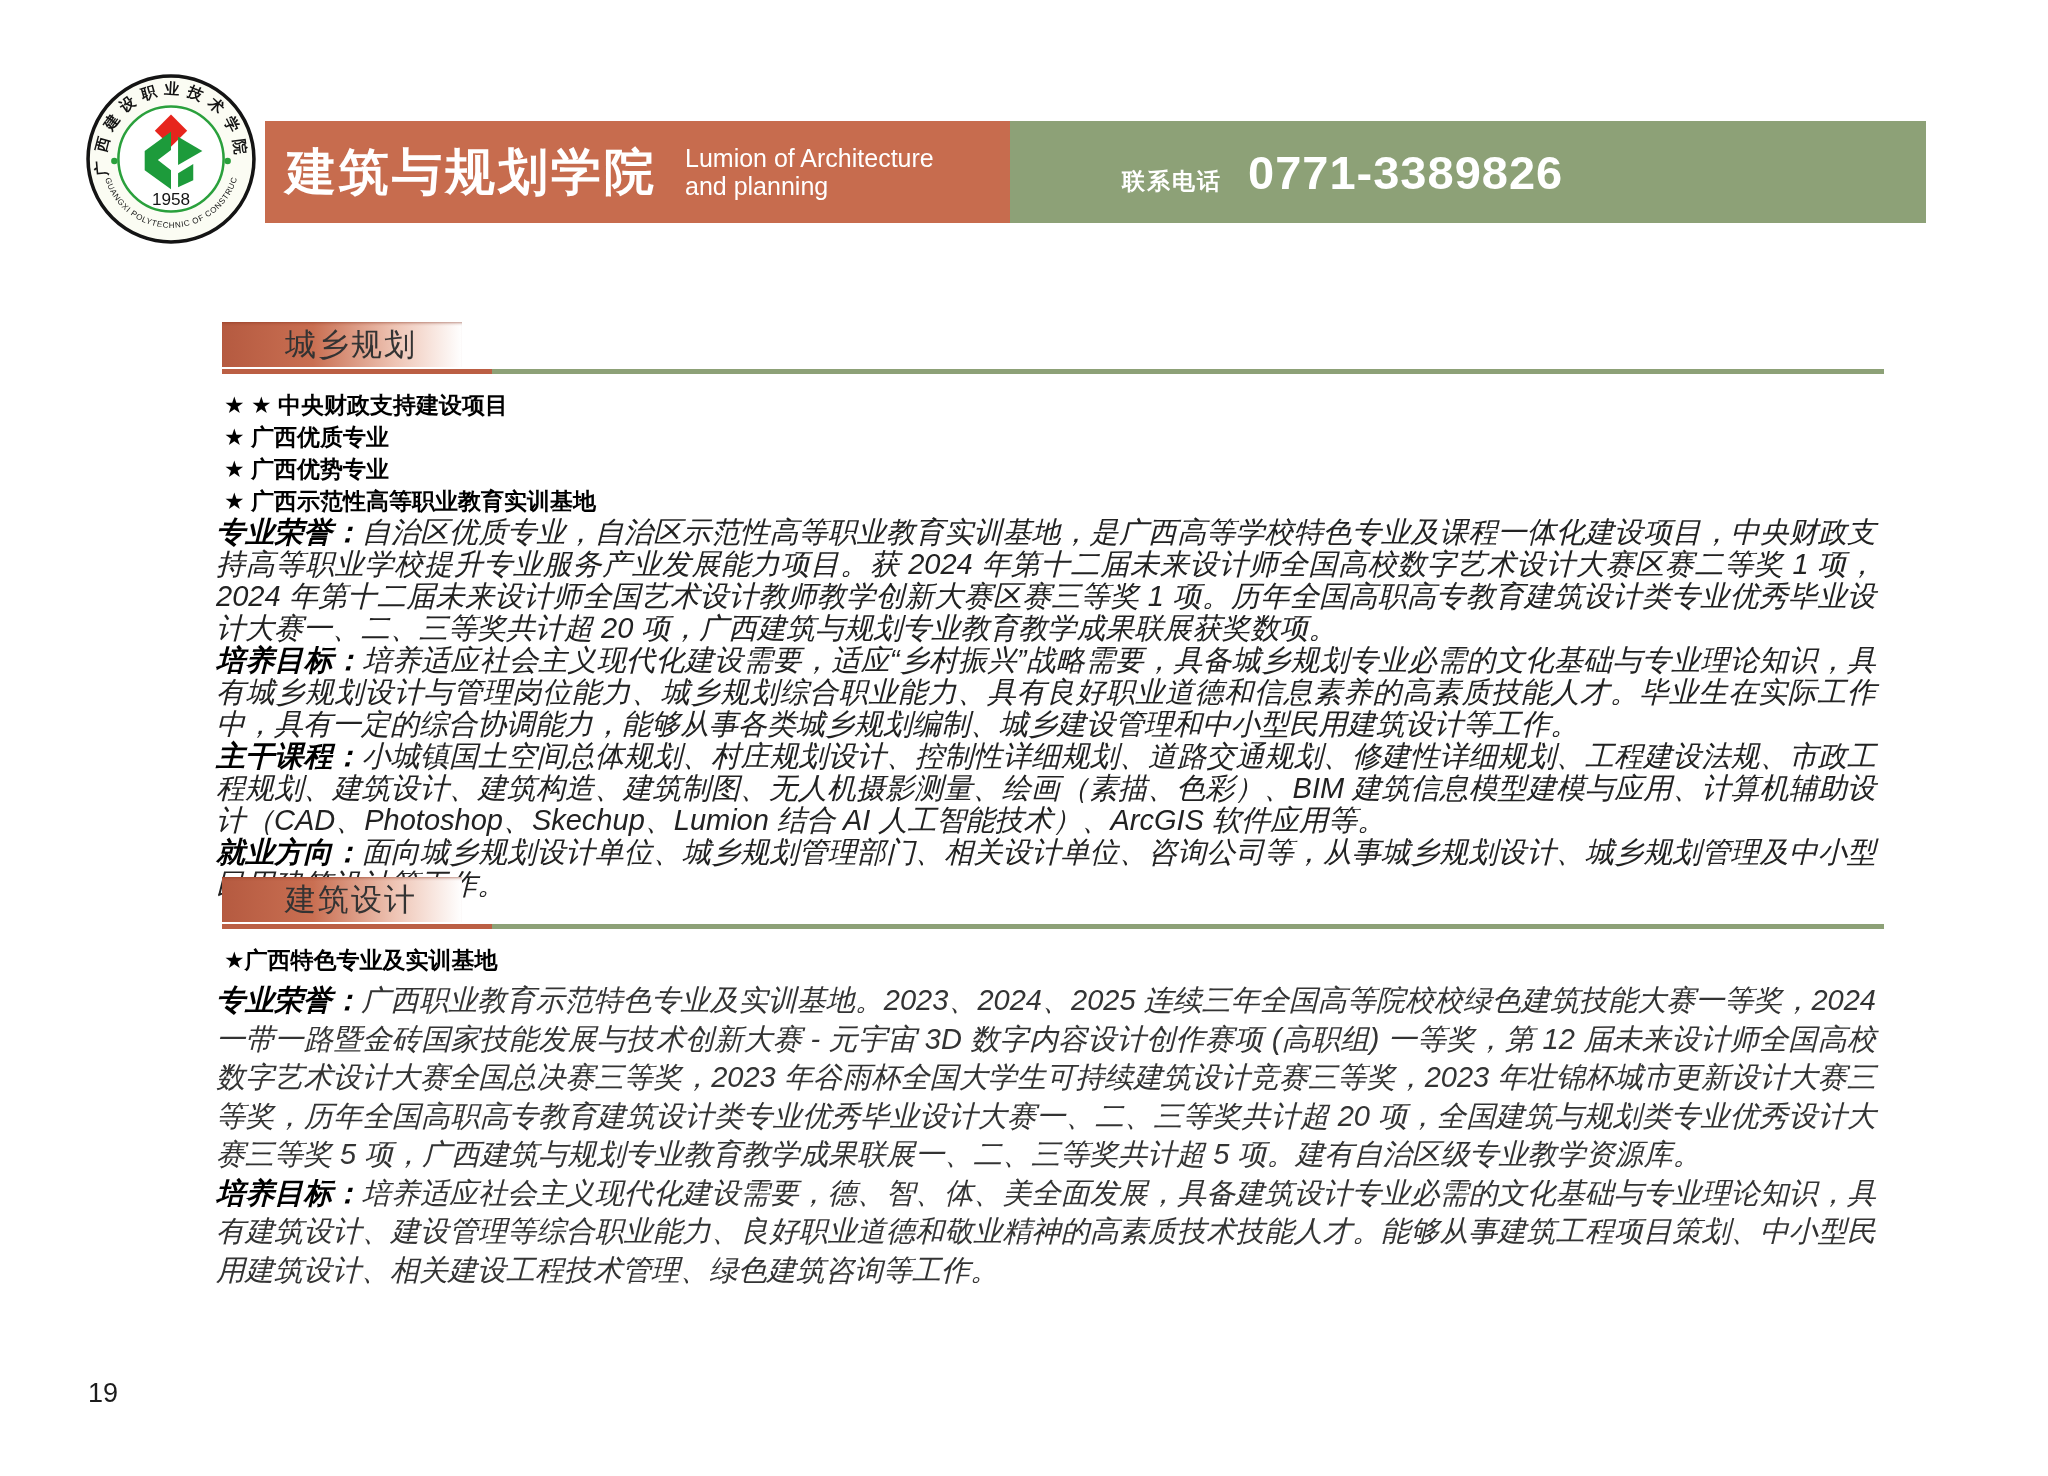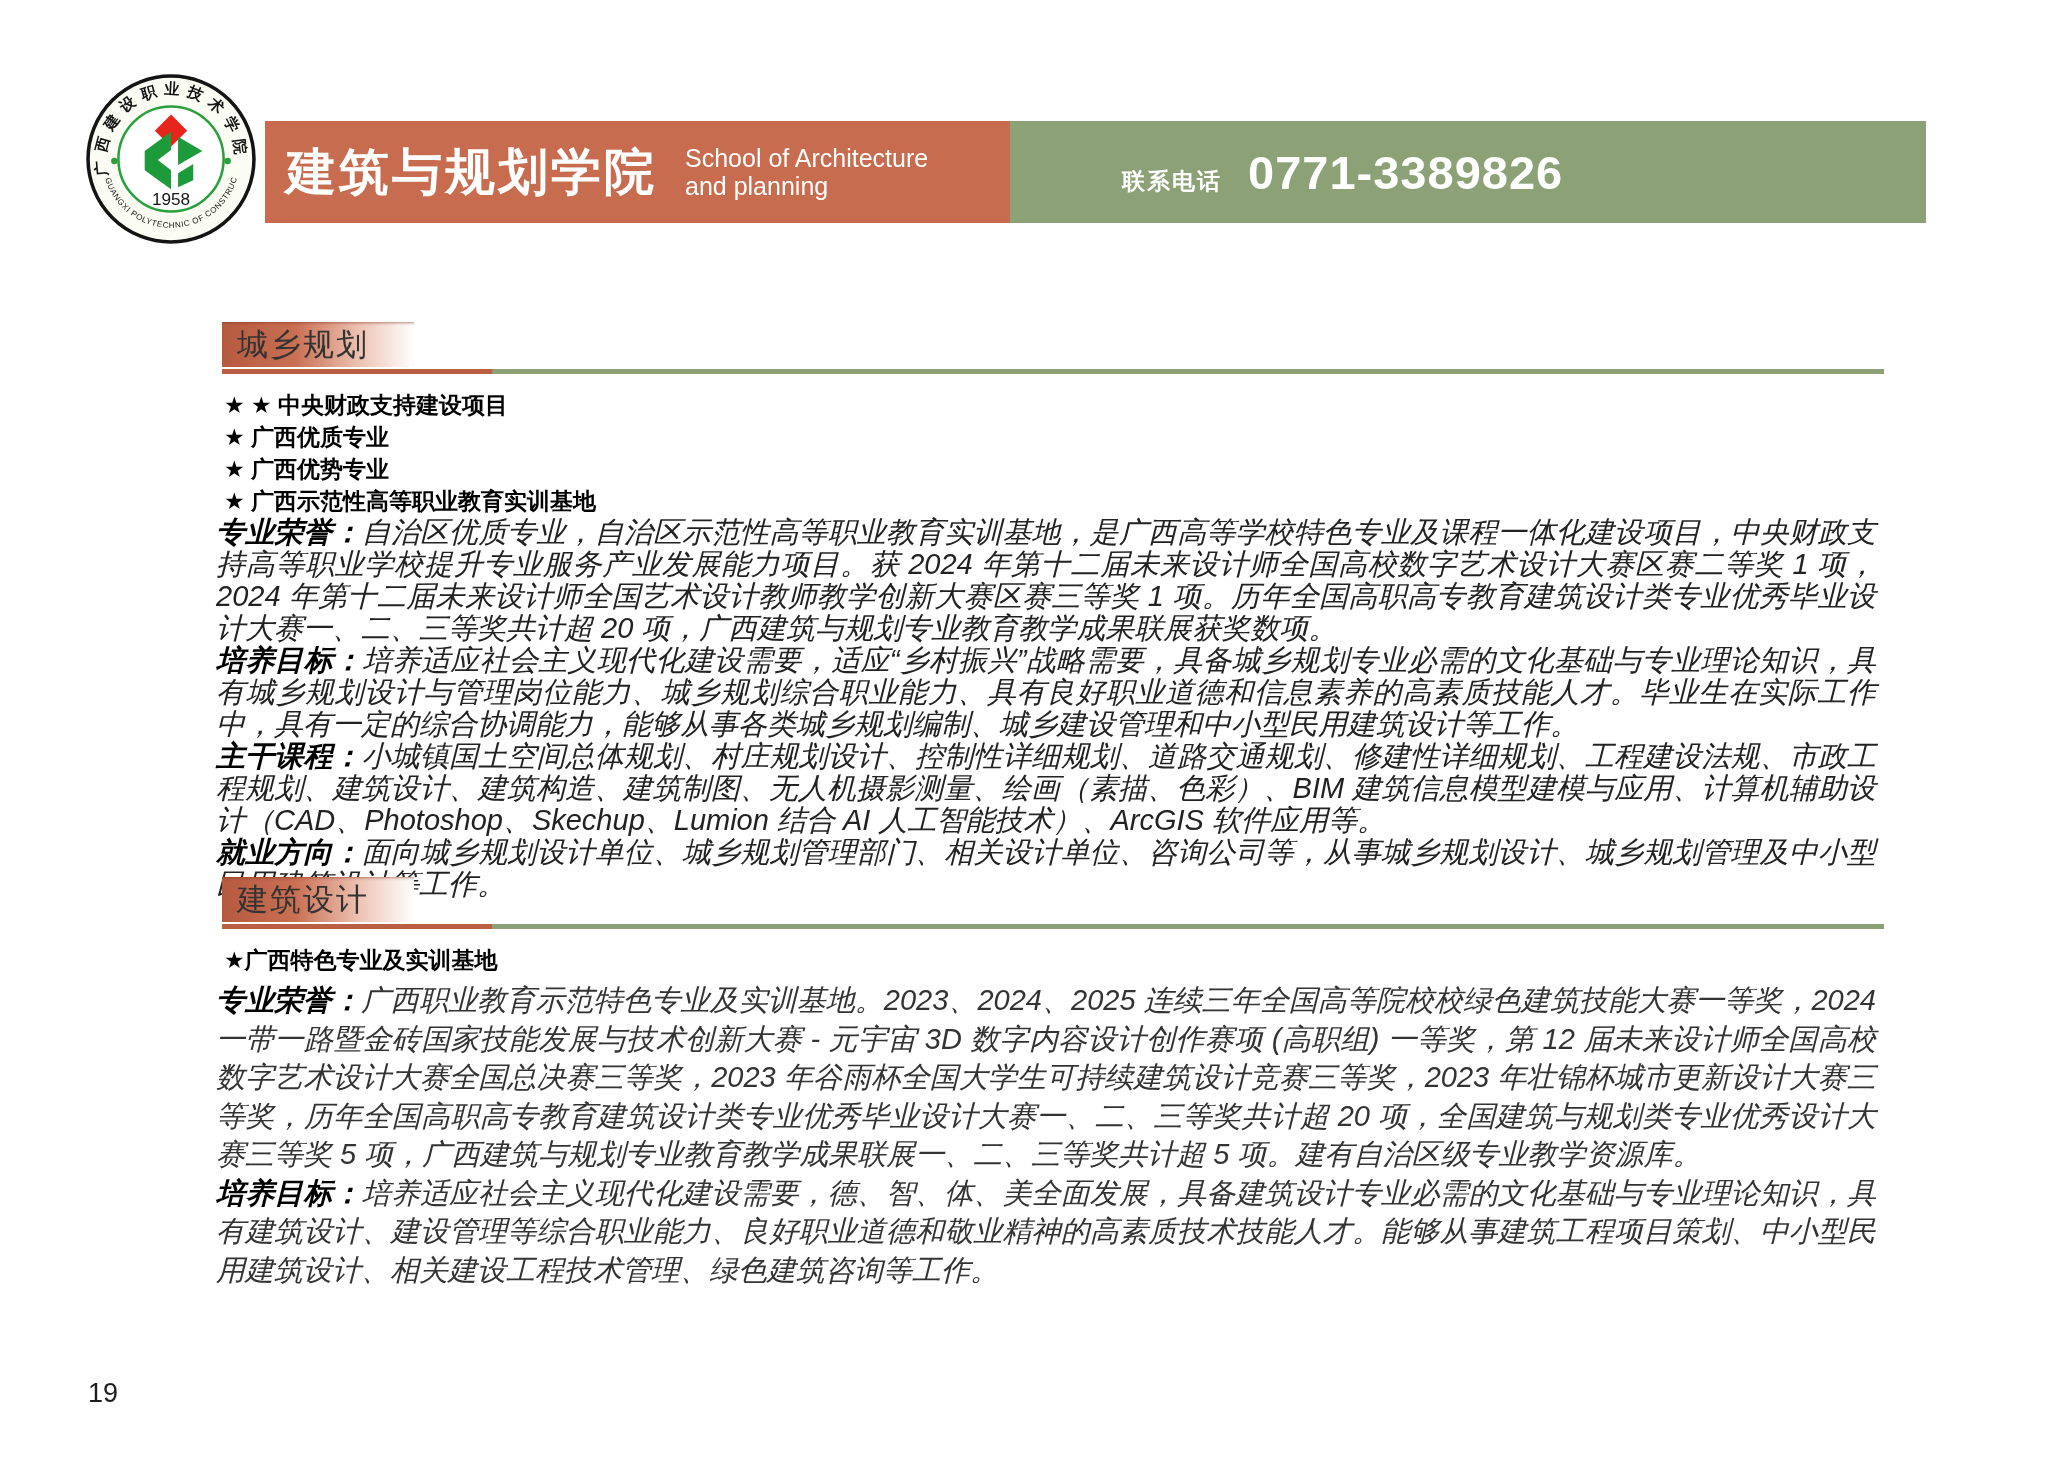--- a/index.html
+++ b/index.html
@@ -22,21 +22,21 @@
   .phone-wrap{display:flex;align-items:baseline;padding-left:112px;}
   .phone-label{color:#fff;font-size:23px;font-weight:bold;letter-spacing:2px;}
   .phone-number{color:#fff;font-size:47px;font-weight:bold;margin-left:26px;letter-spacing:1px;}
   
   .logo{position:absolute;left:84px;top:72px;width:174px;height:174px;}
   
   .section-header{
     position:absolute;left:222px;width:192px;height:45px;
     background:linear-gradient(to right,#b55a40 0%,#c96f52 38%,#eec4b4 72%,#ffffff 100%);
     box-shadow:inset 0 3px 3px -2px rgba(130,45,25,.55);
-    display:flex;align-items:center;
+    display:flex;align-items:center;padding-left:48px;
   }
   .section-title{font-size:31px;color:#333;padding-left:15px;letter-spacing:2px;white-space:nowrap;}
   .divider{position:absolute;height:5px;top:0;}
   .divider-red{left:222px;width:270px;background:var(--divider-red);}
   .divider-green{left:492px;width:1392px;background:var(--divider-green);}
   .sec1-divider{position:absolute;left:0;top:369px;width:100%;height:5px;}
   .sec2-divider{position:absolute;left:0;top:924px;width:100%;height:5px;}
   .highlights{position:absolute;left:224px;width:1660px;color:#000;font-weight:bold;font-size:23px;}
   .hl-1{top:389px;line-height:32px;}
   .hl-2{top:941px;line-height:38px;}
@@ -49,21 +49,21 @@
   .para{margin:0;}
   .para .label{font-weight:bold;color:#000;}
   .page-number{position:absolute;left:88px;top:1378px;font-size:27px;color:#1c1c1c;}
 </style>
 </head>
 <body>
 
 <div class="banner banner-red">
   <div class="school-title">建筑与规划学院</div>
   <div class="school-subtitle">
-    <div>School of Architecture</div>
+    <div>Lumion of Architecture</div>
     <div>and planning</div>
   </div>
 </div>
 
 <div class="banner banner-green">
   <div class="phone-wrap">
     <span class="phone-label">联系电话</span>
     <span class="phone-number">0771-3389826</span>
   </div>
 </div>

